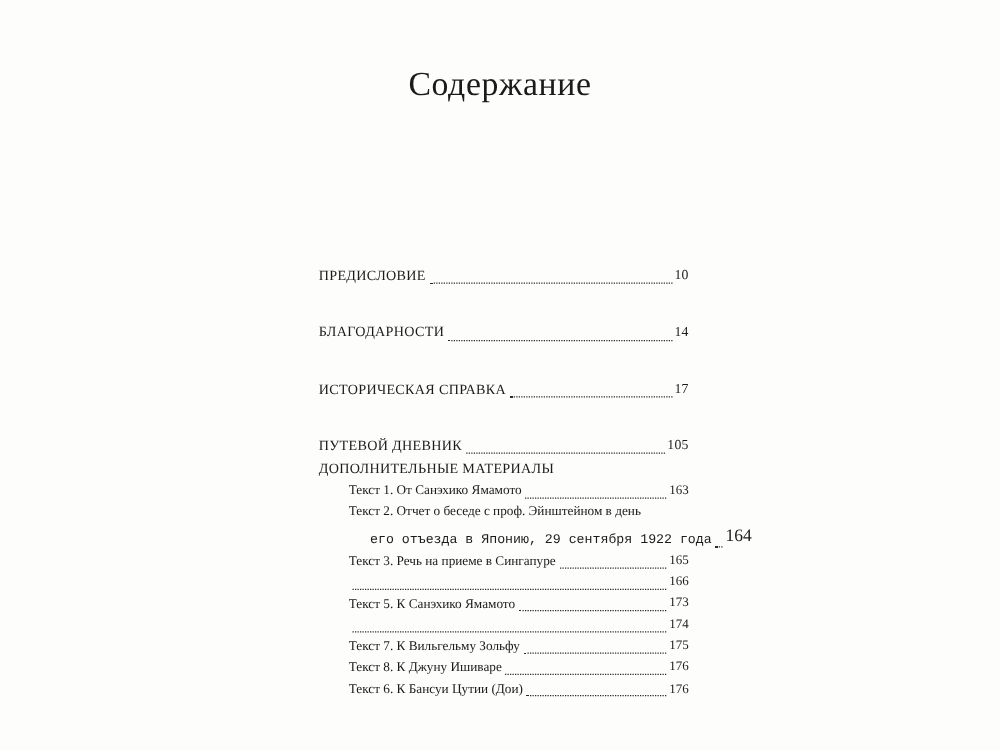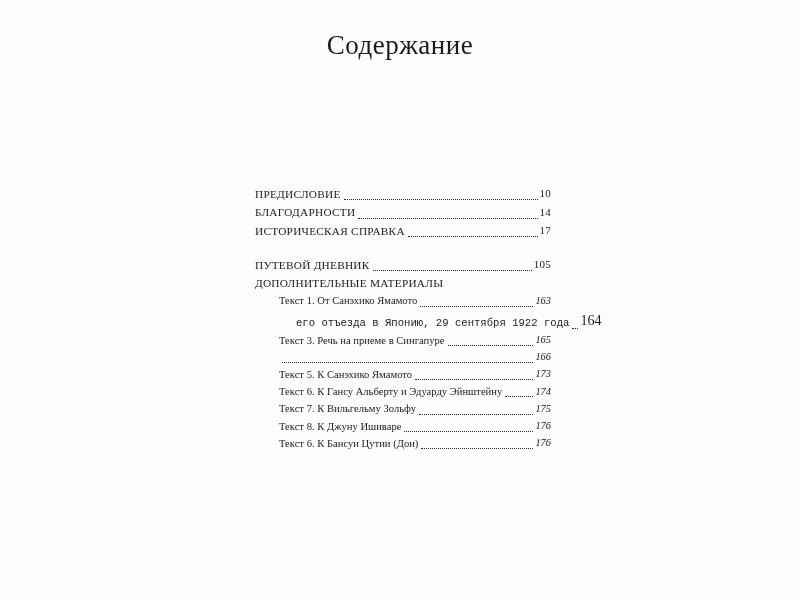--- a/index.html
+++ b/index.html
@@ -19,21 +19,21 @@
     width: 800px;
     height: 600px;
     background: #fdfdfb;
   }
   .page-title {
     text-align: center;
     font-size: 27px;
     font-weight: normal;
     letter-spacing: 0.5px;
     margin: 0;
-    padding-top: 30px;
+    padding-top: 52px;
     color: #1b1b1b;
   }
   .toc {
     position: absolute;
     left: 255px;
     top: 185px;
     width: 296px;
   }
   .toc-group {
     margin-bottom: 16px;
@@ -44,20 +44,21 @@
   .entry {
     display: flex;
     align-items: flex-end;
     font-size: 11.3px;
     line-height: 1.62;
     color: #1b1b1b;
     white-space: nowrap;
   }
   .entry.level1 {
     letter-spacing: 0.25px;
+    margin-top: 27px;
   }
   .entry.level2 {
     padding-left: 24px;
     font-size: 10.6px;
     white-space: normal;
   }
   .entry .label {
     flex: 0 1 auto;
   }
   .entry .dots {
@@ -66,21 +67,20 @@
     border-bottom: 1px dotted #2b2b2b;
     min-width: 8px;
     height: 1px;
   }
   .entry .page-num {
     flex: 0 0 auto;
     font-size: 11px;
   }
   .entry.level2 .page-num {
     font-size: 10.4px;
-    font-style: italic;
   }
   
   .entry-multi {
     padding-left: 24px;
     font-size: 10.6px;
     line-height: 1.6;
     color: #1b1b1b;
   }
   .entry-multi .line1 {
     display: block;
@@ -150,20 +150,21 @@
 
       <div class="section-head">ДОПОЛНИТЕЛЬНЫЕ МАТЕРИАЛЫ</div>
 
       <div class="entry level2">
         <span class="label">Текст 1. От Санэхико Ямамото</span>
         <span class="dots"></span>
         <span class="page-num">163</span>
       </div>
 
       <div class="entry-multi">
+        <span class="line1">Текст 2. Отчет о беседе с проф. Эйнштейном в день</span>
         <span class="line2">
           <span class="label">его отъезда в Японию, 29 сентября 1922 года</span>
           <span class="dots"></span>
           <span class="page-num">164</span>
         </span>
       </div>
 
       <div class="entry level2">
         <span class="label">Текст 3. Речь на приеме в Сингапуре</span>
         <span class="dots"></span>
@@ -172,21 +173,20 @@
       <div class="entry level2">
         <span class="dots"></span>
         <span class="page-num">166</span>
       </div>
       <div class="entry level2">
         <span class="label">Текст 5. К Санэхико Ямамото</span>
         <span class="dots"></span>
         <span class="page-num">173</span>
       </div>
       <div class="entry level2">
-        <span class="label">Текст 6. К Гансу Альберту и Эдуарду Эйнштейну</span>
         <span class="dots"></span>
         <span class="page-num">174</span>
       </div>
       <div class="entry level2">
         <span class="label">Текст 7. К Вильгельму Зольфу</span>
         <span class="dots"></span>
         <span class="page-num">175</span>
       </div>
       <div class="entry level2">
         <span class="label">Текст 8. К Джуну Ишиваре</span>

